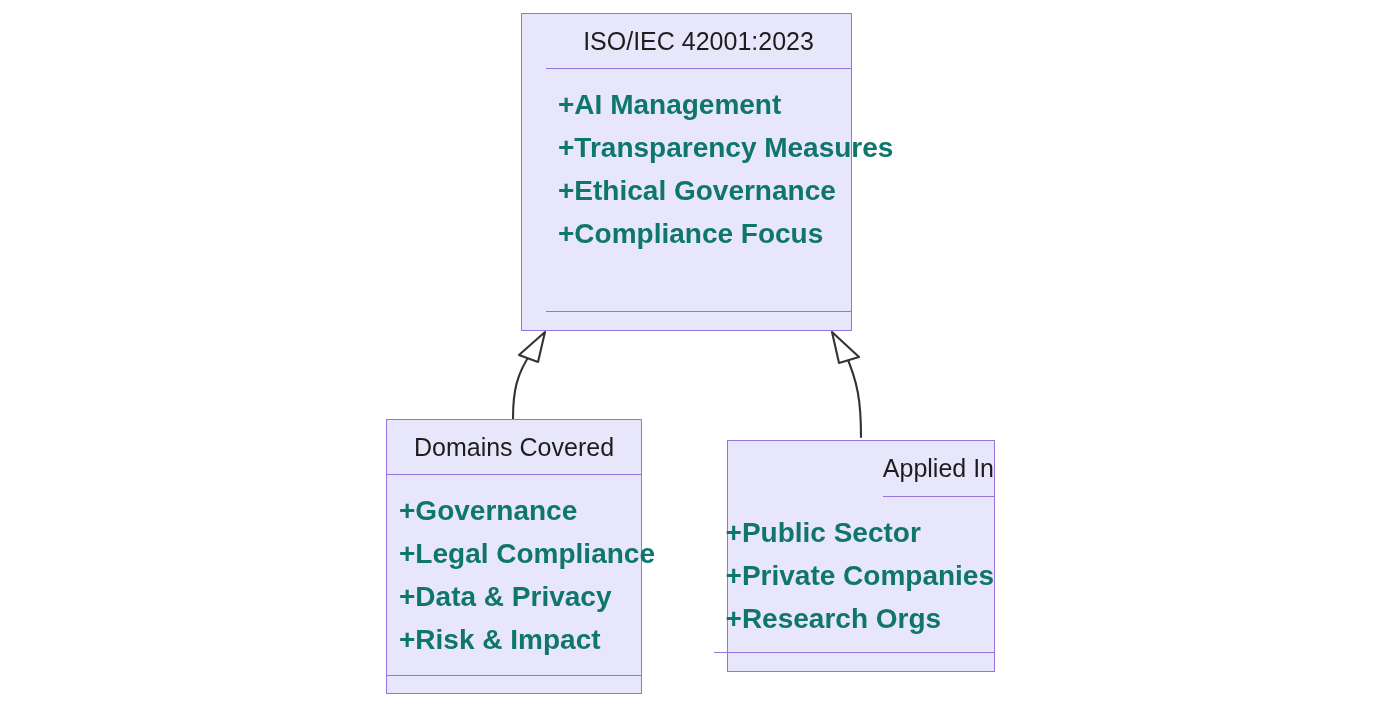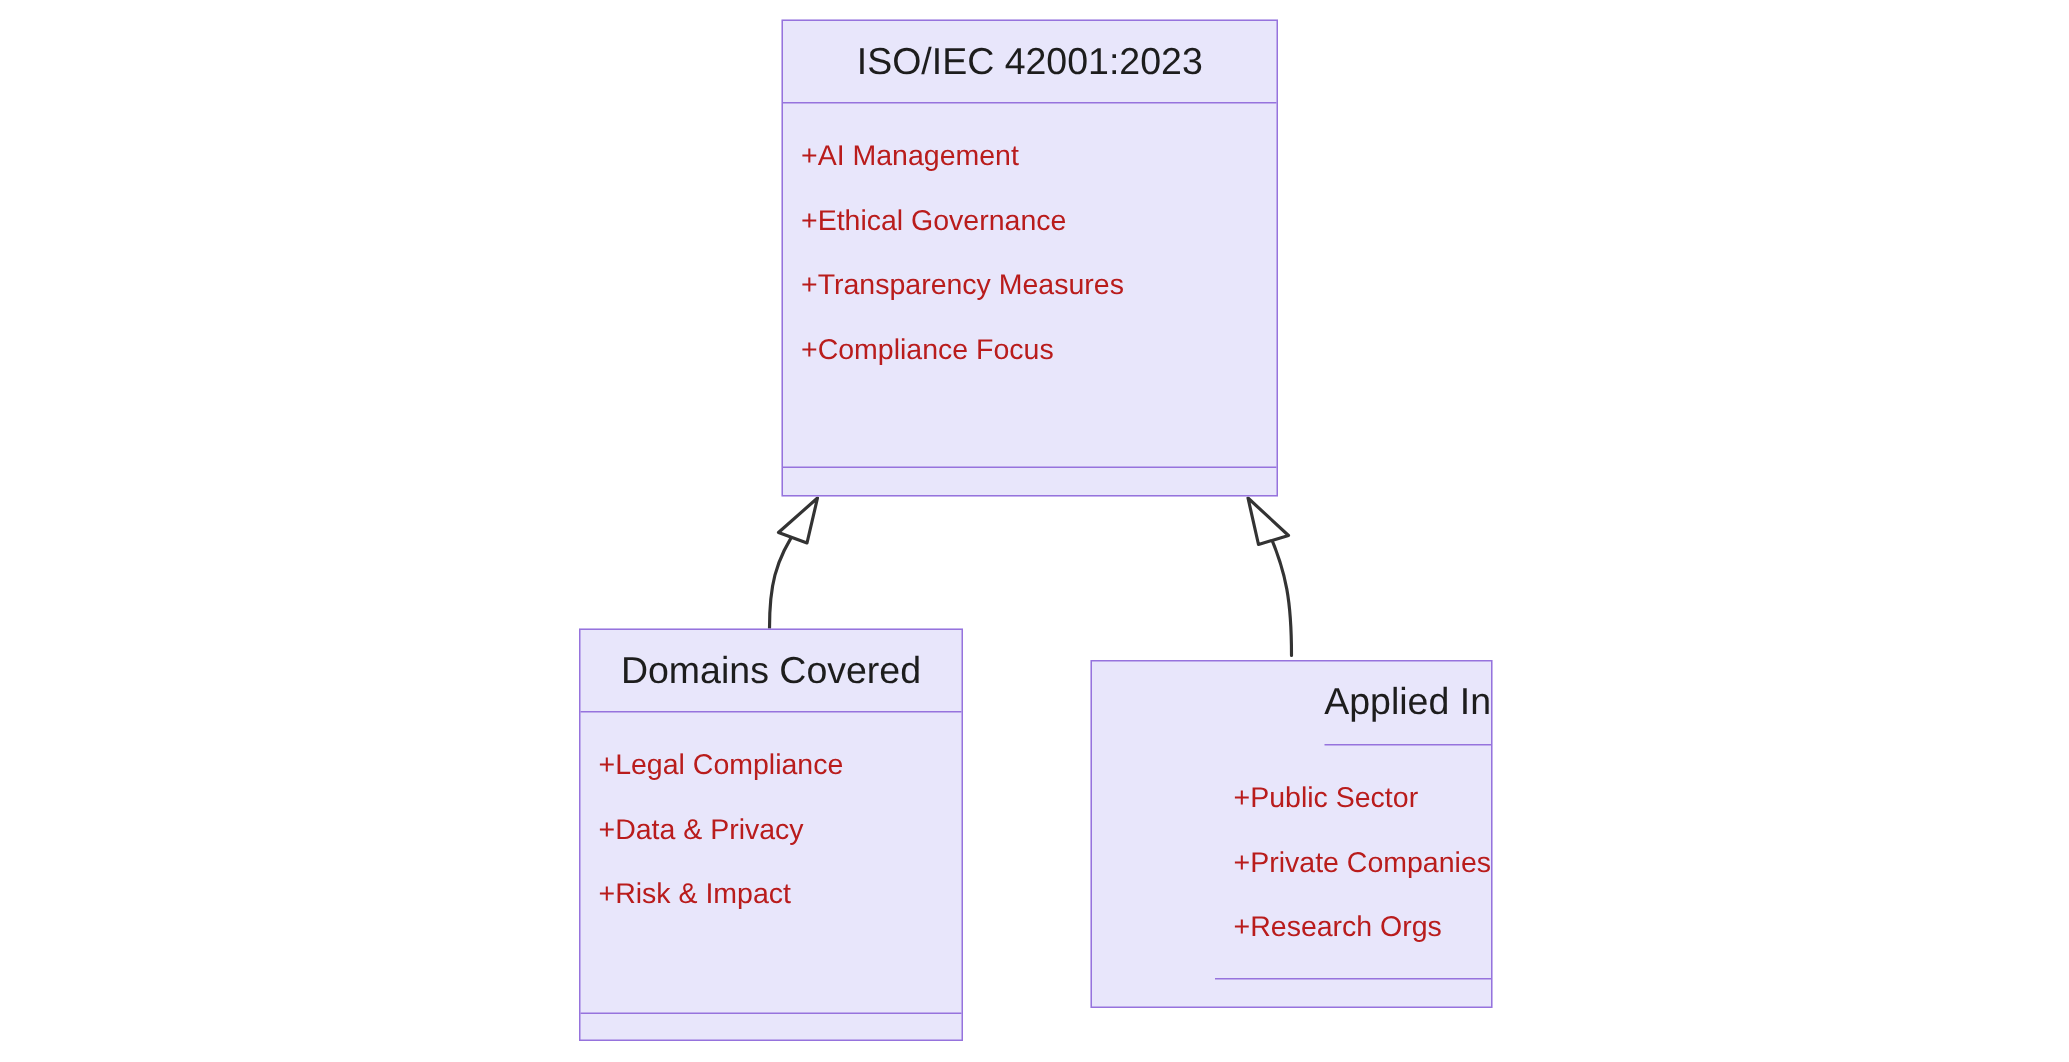--- a/index.html
+++ b/index.html
@@ -46,34 +46,35 @@
     align-items: center;
     justify-content: center;
   }
   .class-attrs {
     box-sizing: border-box;
     flex: 1 1 auto;
     border-bottom: 1.6px solid #9673dd;
     padding-top: 14px;
   }
   .attr-row {
-    color: #b91c1c;
-    font-size: 19px;
+    color: #0f766e;
+    font-size: 28px;
     line-height: 43px;
     white-space: nowrap;
     padding-left: 12px;
+    font-weight: bold;
   }
   .class-methods {
     box-sizing: border-box;
     flex: 0 0 auto;
   }
 
   
   #class-standard {
-    left: 521px; top: 13px; width: 331px; height: 318px;
+    left: 521px; top: 13px; width: 331px; height: 318px; padding-left: 24px;
   }
   #class-standard .class-title { height: 55px; }
   #class-standard .class-methods { height: 18px; }
 
   #class-domains {
     left: 386px; top: 419px; width: 256px; height: 275px;
   }
   #class-domains .class-title { height: 55px; }
   #class-domains .class-methods { height: 17px; }
 
@@ -98,30 +99,31 @@
     <g>
       <path d="M 861 437 C 861 402 858 382 845 353" fill="none" stroke="#333333" stroke-width="2.1" stroke-linecap="round"></path>
       <path d="M 832 332 L 859 357 L 839 363 Z" fill="#ffffff" stroke="#333333" stroke-width="2.1" stroke-linejoin="round"></path>
     </g>
   </svg>
 
   <div class="uml-class" id="class-standard">
     <div class="class-title">ISO/IEC 42001:2023</div>
     <div class="class-attrs">
       <div class="attr-row">+AI Management</div>
+      <div class="attr-row">+Transparency Measures</div>
       <div class="attr-row">+Ethical Governance</div>
-      <div class="attr-row">+Transparency Measures</div>
       <div class="attr-row">+Compliance Focus</div>
     </div>
     <div class="class-methods"></div>
   </div>
 
   <div class="uml-class" id="class-domains">
     <div class="class-title">Domains Covered</div>
     <div class="class-attrs">
+      <div class="attr-row">+Governance</div>
       <div class="attr-row">+Legal Compliance</div>
       <div class="attr-row">+Data &amp; Privacy</div>
       <div class="attr-row">+Risk &amp; Impact</div>
     </div>
     <div class="class-methods"></div>
   </div>
 
   <div class="uml-class" id="class-applied">
     <div class="class-title">Applied In</div>
     <div class="class-attrs">

